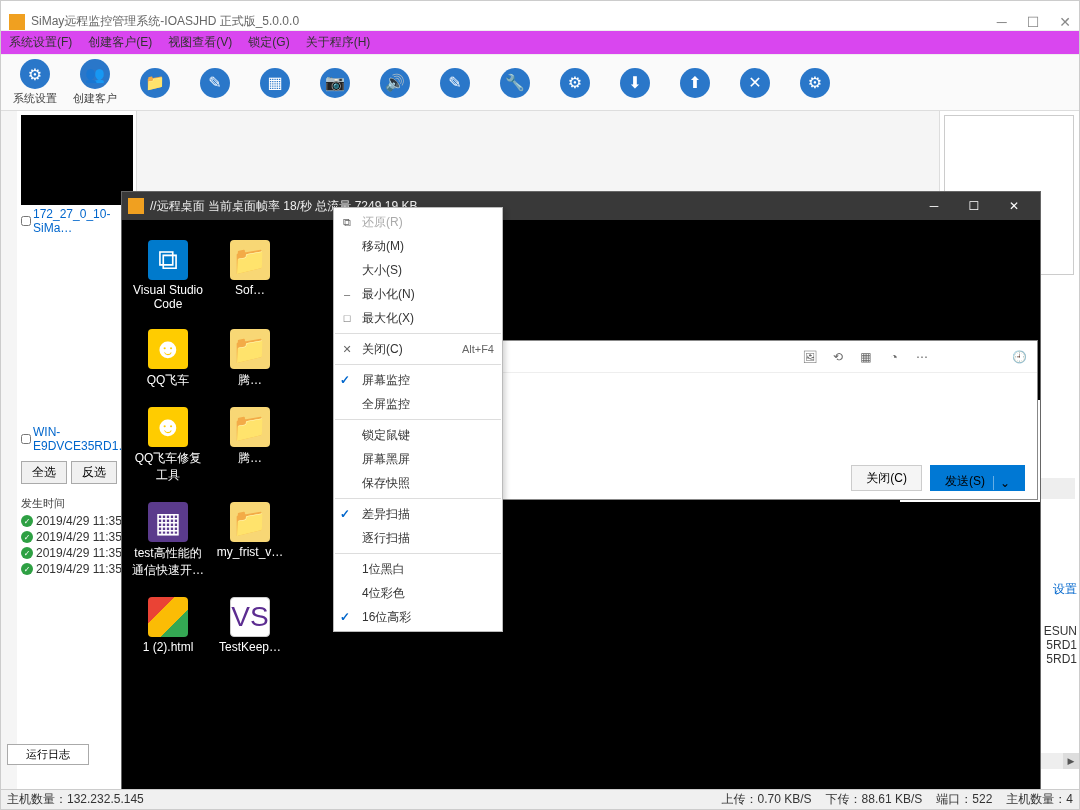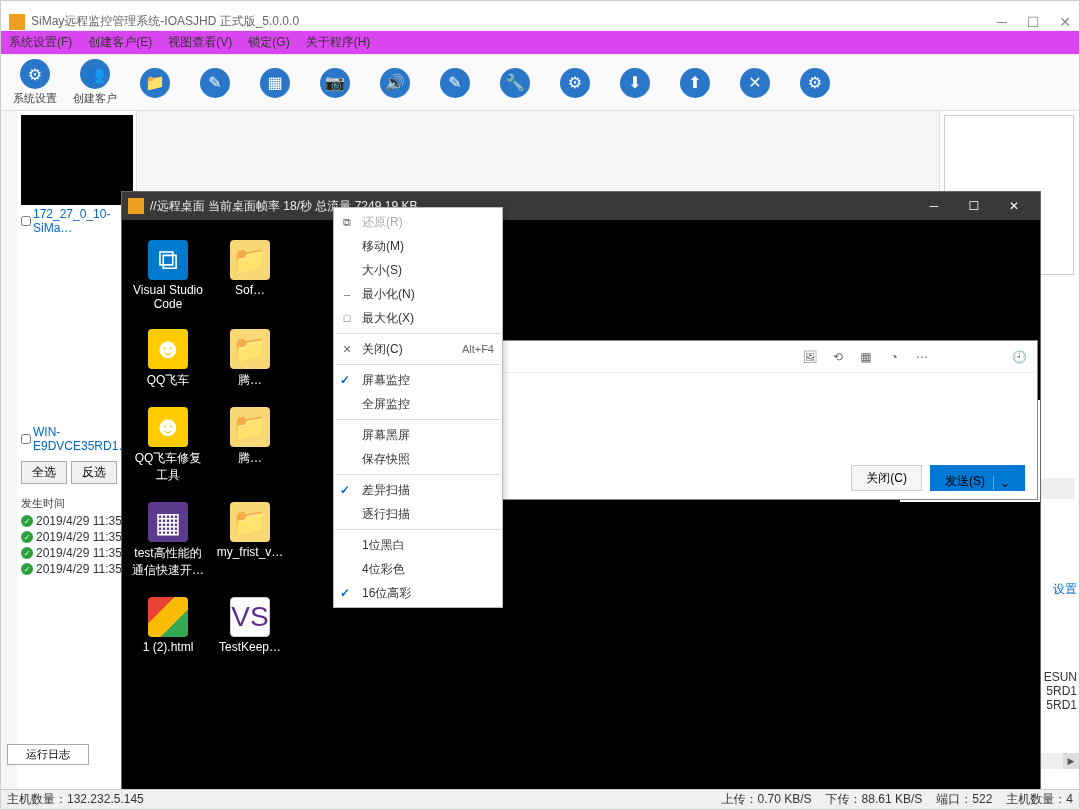--- a/index.html
+++ b/index.html
@@ -218,21 +218,21 @@
             <span class="dot">✓</span>
             <span>2019/4/29</span>
           </div>
       </div>
       <div style="margin-top:30px;text-align:center">运行日志</div>
       <div style="background:#eee;padding:2px">服务器地址：1:</div>
     </div>
 
     <div style="position:absolute;right:0;top:470px;width:38px;font-size:11px;color:#0066cc;text-align:right;padding-right:2px">
       <div>设置</div>
-      <div style="margin-top:72px;color:#333">ESUN</div>
+      <div style="margin-top:26px;color:#333">ESUN</div>
       <div style="color:#333">5RD1</div>
       <div style="color:#333">5RD1</div>
     </div>
 
     <div class="child-window">
       <div class="child-titlebar">
         <div class="app-icon"></div>
         <div class="title">//远程桌面 当前桌面帧率 18/秒 总流量 7249.19 KB</div>
         <div class="win-btns">
           <span>─</span>
@@ -356,20 +356,23 @@
       <div class="sep"></div>
       <div class="mi">
           <span class="chk">✓</span>
           <span>屏幕监控</span>
         </div>
       <div class="mi">
           <span>全屏监控</span>
         </div>
       <div class="sep"></div>
       <div class="mi">
+          <span>锁定鼠键</span>
+        </div>
+      <div class="mi">
           <span>屏幕黑屏</span>
         </div>
       <div class="mi">
           <span>保存快照</span>
         </div>
       <div class="sep"></div>
       <div class="mi">
           <span class="chk">✓</span>
           <span>差异扫描</span>
         </div>

